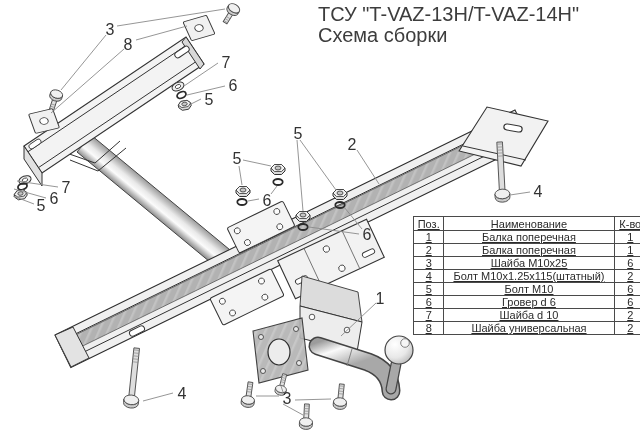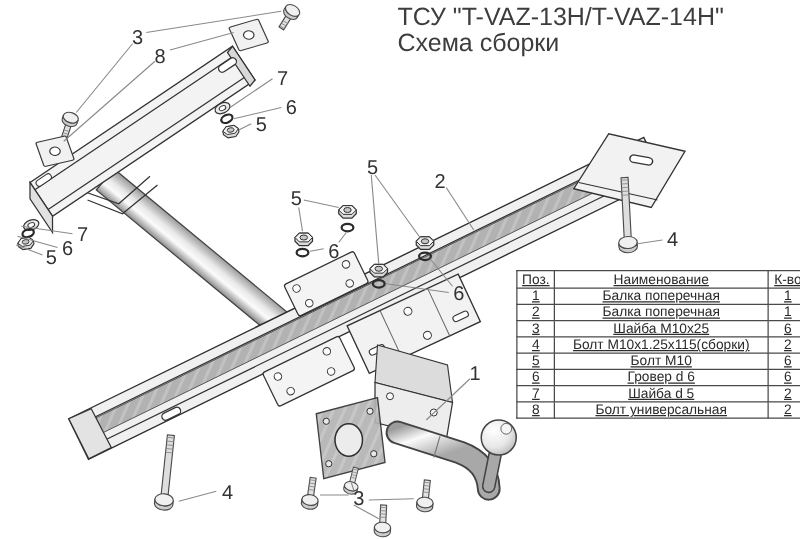--- a/index.html
+++ b/index.html
@@ -249,39 +249,39 @@
     <td>Балка поперечная</td>
     <td>1</td>
   </tr>
   <tr>
     <td>3</td>
     <td>Шайба М10х25</td>
     <td>6</td>
   </tr>
   <tr>
     <td>4</td>
-    <td>Болт М10х1.25х115(сборки)</td>
+    <td>Болт М10х1.25х115(штатный)</td>
     <td>2</td>
   </tr>
   <tr>
     <td>5</td>
     <td>Болт  М10</td>
     <td>6</td>
   </tr>
   <tr>
     <td>6</td>
     <td>Гровер d 6</td>
     <td>6</td>
   </tr>
   <tr>
     <td>7</td>
-    <td>Шайба d 5</td>
+    <td>Шайба d 10</td>
     <td>2</td>
   </tr>
   <tr>
     <td>8</td>
-    <td>Болт универсальная</td>
+    <td>Шайба универсальная</td>
     <td>2</td>
   </tr>
 </tbody>
     </table>
 
 </div>
 
 </body></html>

